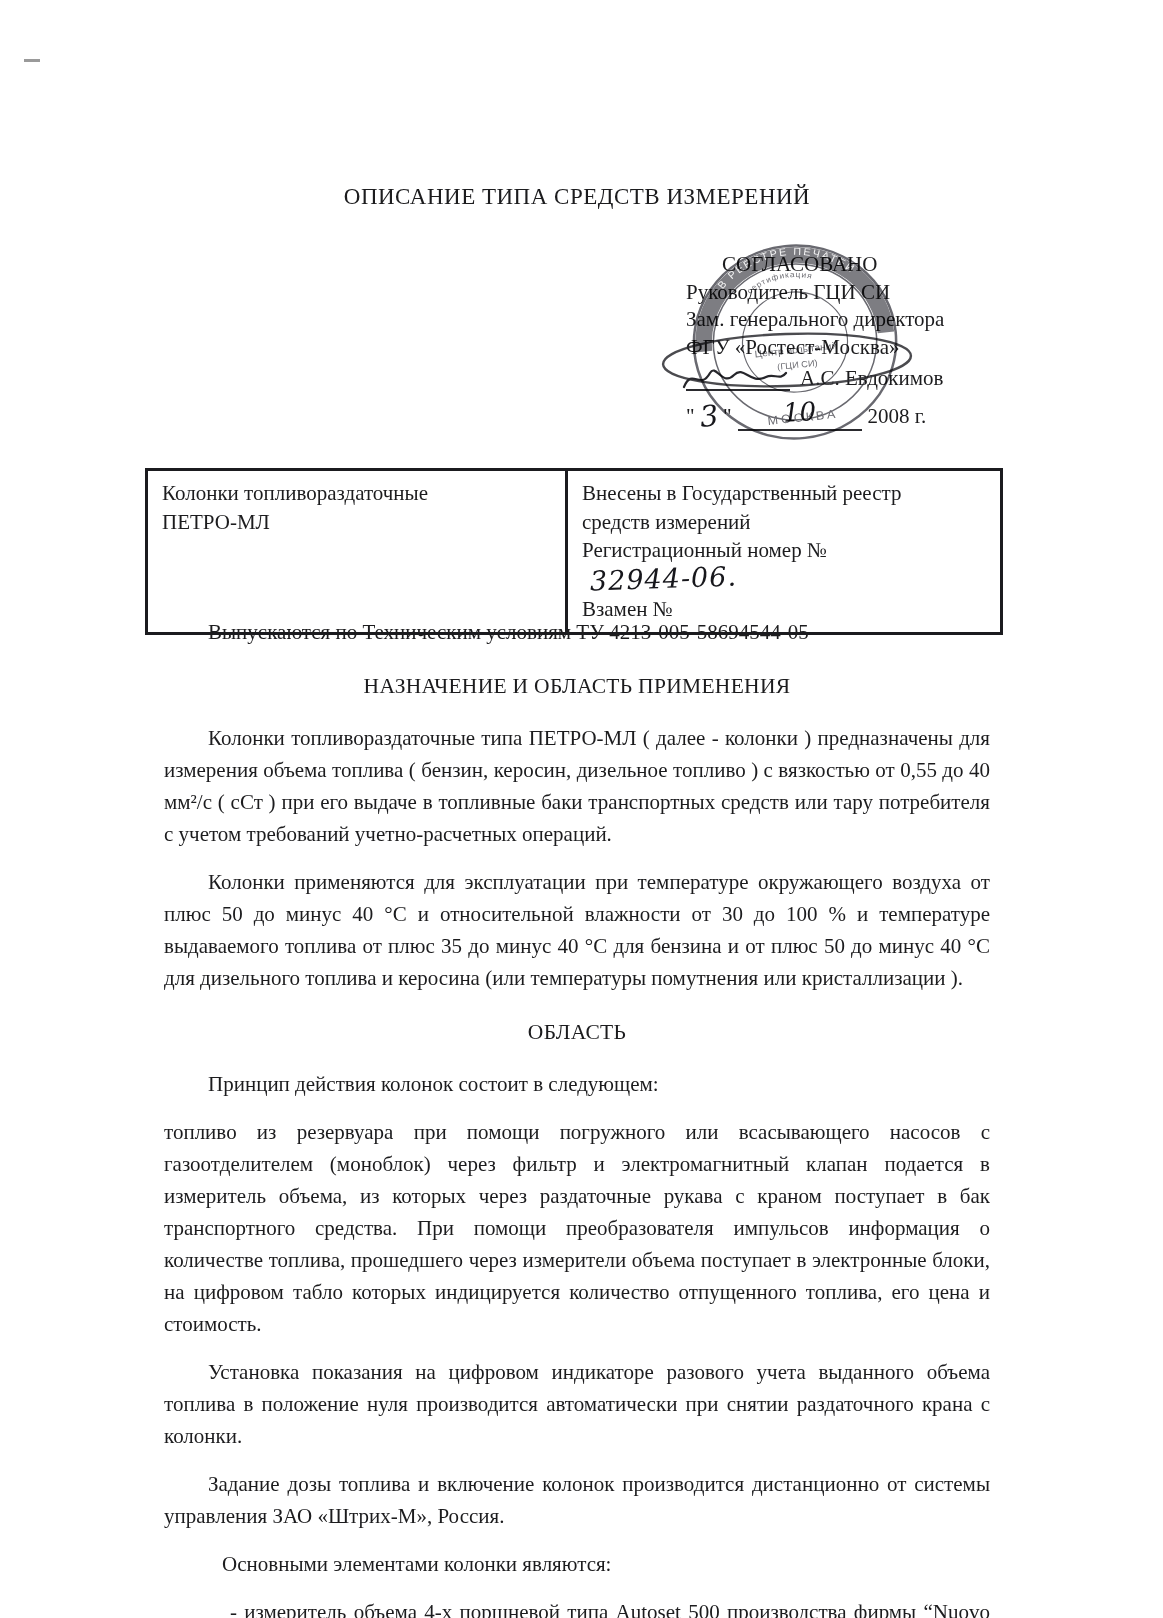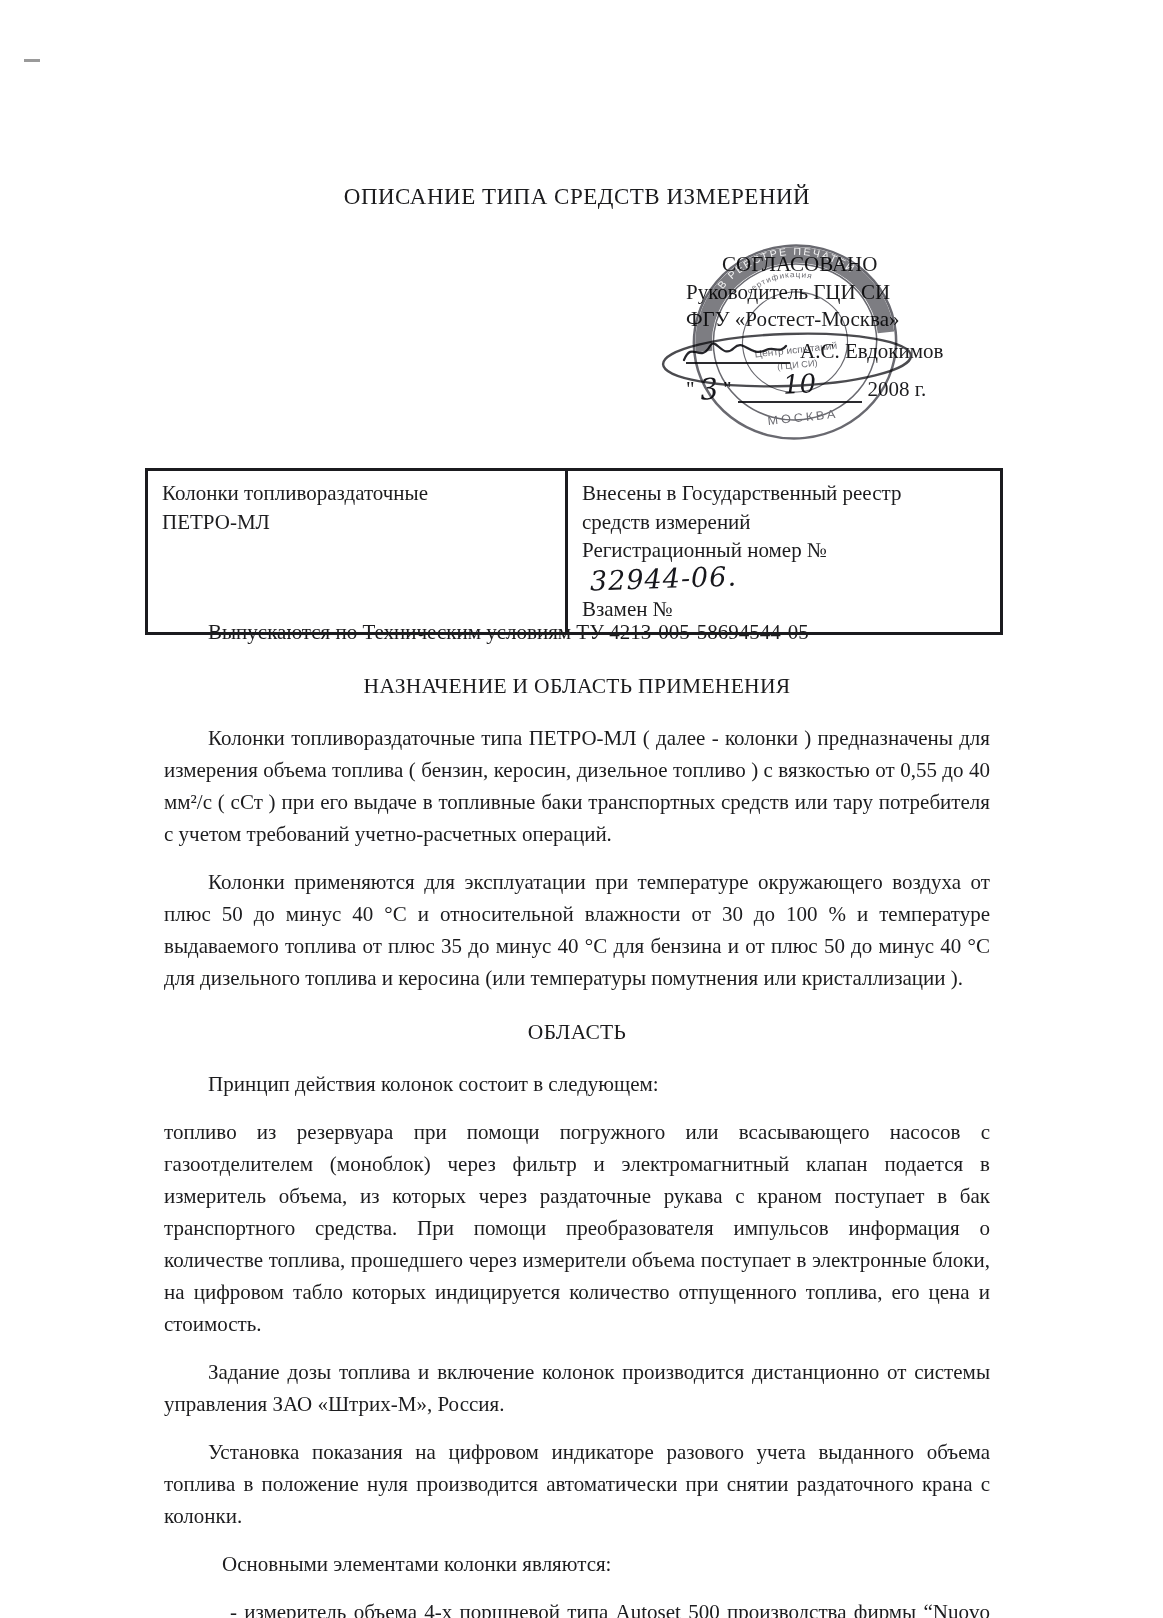--- a/index.html
+++ b/index.html
@@ -62,20 +62,21 @@
 
 <div class="page">
 
   <div class="artifact"></div>
 
   <h1 class="doc-title">ОПИСАНИЕ ТИПА СРЕДСТВ ИЗМЕРЕНИЙ</h1>
 
   <div class="approval">
     <div class="ap-status">СОГЛАСОВАНО</div>
     <div>Руководитель ГЦИ СИ</div>
+    <div>Зам. генерального директора</div>
     <div>ФГУ «Ростест-Москва»</div>
     <div class="ap-sign-row">
       <span class="sig-space">
         <svg class="sig-squiggle" width="110" height="34" viewBox="0 0 110 34">
           <path d="M4,26 C12,6 20,30 30,12 C36,2 42,26 54,14 C64,4 70,24 86,16 C94,12 100,20 106,12" fill="none" stroke="#26262b" stroke-width="2.2" stroke-linecap="round"></path>
         </svg>
       </span>
       <span>А.С. Евдокимов</span>
     </div>
     <div class="ap-date-row">
@@ -138,19 +139,19 @@
   <div class="bodytext">
     <p class="indent">Выпускаются по Техническим условиям ТУ 4213-005-58694544-05</p>
 
     <h2>НАЗНАЧЕНИЕ И ОБЛАСТЬ ПРИМЕНЕНИЯ</h2>
     <p class="indent just">Колонки топливораздаточные типа ПЕТРО-МЛ ( далее - колонки ) предназначены для измерения объема топлива ( бензин, керосин, дизельное топливо ) с вязкостью от 0,55 до 40 мм²/с ( сСт ) при его выдаче в топливные баки транспортных средств или тару потребителя с учетом требований учетно-расчетных операций.</p>
     <p class="indent just">Колонки применяются для эксплуатации при температуре окружающего воздуха от плюс 50 до минус 40 °С и относительной влажности от 30 до 100 % и температуре выдаваемого топлива от плюс 35 до минус 40 °С для бензина и от плюс 50 до минус 40 °С для дизельного топлива и керосина (или температуры помутнения или кристаллизации ).</p>
 
     <h2>ОБЛАСТЬ</h2>
     <p class="indent">Принцип действия колонок состоит в следующем:</p>
     <p class="just">топливо из резервуара при помощи погружного или всасывающего насосов с газоотделителем (моноблок) через фильтр и электромагнитный клапан подается в измеритель объема, из которых через раздаточные рукава с краном поступает в бак транспортного средства. При помощи преобразователя импульсов информация о количестве топлива, прошедшего через измерители объема поступает в электронные блоки, на цифровом табло которых индицируется количество отпущенного топлива, его цена и стоимость.</p>
+    <p class="indent just">Установка показания на цифровом индикаторе разового учета выданного объема топлива в положение нуля производится автоматически при снятии раздаточного крана с колонки.</p>
     <p class="indent just">Задание дозы топлива и включение колонок производится дистанционно от системы управления ЗАО «Штрих-М», Россия.</p>
-    <p class="indent just">Установка показания на цифровом индикаторе разового учета выданного объема топлива в положение нуля производится автоматически при снятии раздаточного крана с колонки.</p>
     <p class="indent2">Основными элементами колонки являются:</p>
     <p class="indent3 just">- измеритель объема 4-х поршневой типа Autoset 500 производства фирмы “Nuovo Pignone S.r.l”, Италия, или 1S1130 фирмы ‘Tokico Co., Ltd”, Япония, или SB-100 фирмы “Bennet Inc”, США;</p>
   </div>
 
 </div>
 
 </body></html>

